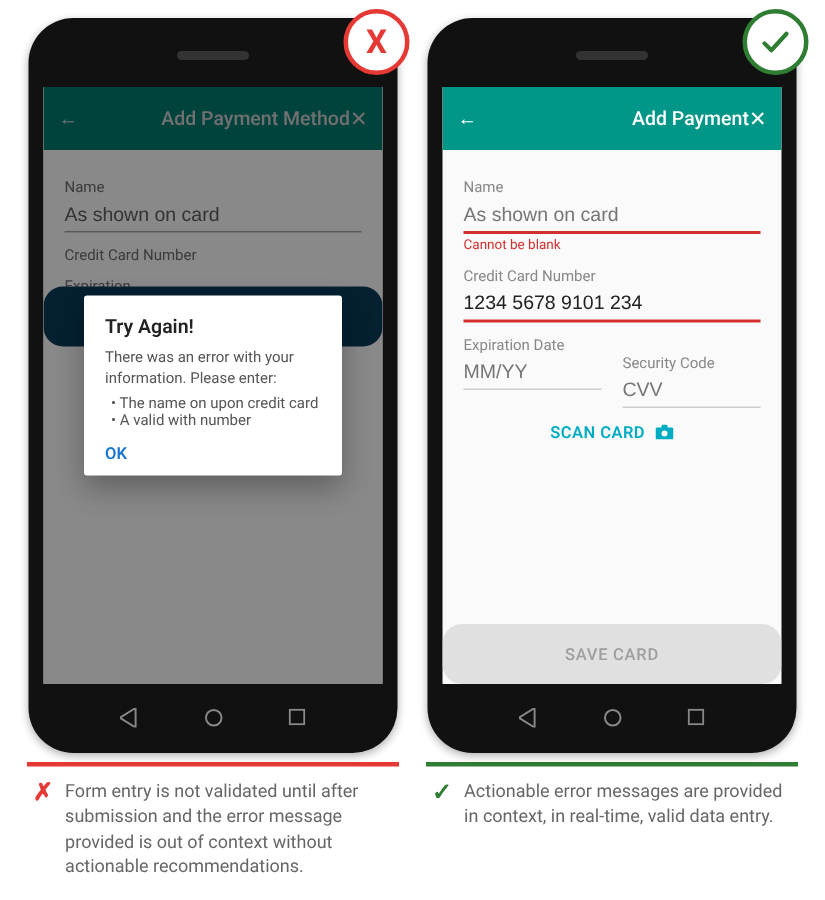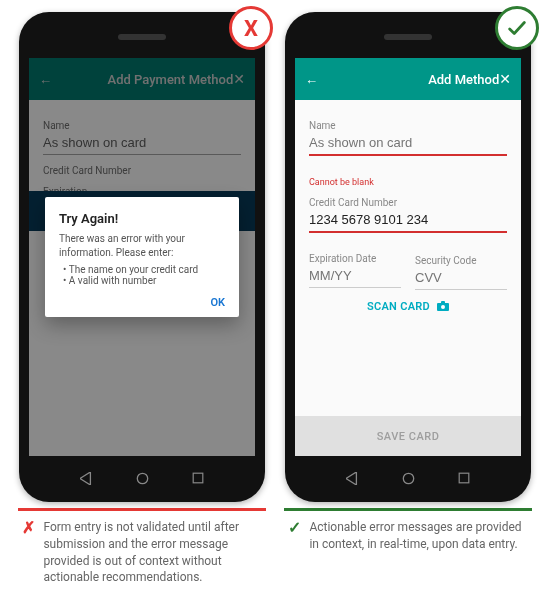--- a/index.html
+++ b/index.html
@@ -26,39 +26,39 @@
     display: flex; align-items: center; padding: 0 10px; font-size: 13px; }
   .topbar .back { margin-right: 14px; }
   .topbar .title { flex: 1; font-weight: 500; text-align: right; }
   .topbar .close { font-size: 14px; }
   .form { padding: 10px 14px; font-size: 11px; color: #777; }
   .label { font-size: 10px; color: #888; margin-top: 10px; }
   .input-line { border: none; border-bottom: 1px solid #ccc;
     width: 100%; font-size: 13px; padding: 4px 0 4px 0; background: transparent;
     color: #555; outline: none; }
   .input-line.error { border-bottom: 2px solid #d32f2f; }
-  .err-txt { color: #d32f2f; font-size: 9px; margin-top: 21px; }
+  .err-txt { color: #d32f2f; font-size: 9px; margin-top: 3px; }
   .row2 { display: flex; gap: 14px; margin-top: 10px; }
   .row2 > div { flex: 1; }
   .scan { text-align: center; color: #00acc1; font-size: 11px;
     font-weight: 600; margin-top: 10px; letter-spacing: 0.3px; }
   .savebar { position: absolute; bottom: 0; left: 0; right: 0;
     height: 40px; display: flex; align-items: center; justify-content: center;
-    font-size: 11px; font-weight: 500; letter-spacing: 0.5px; }
+    font-size: 11px; font-weight: 500; letter-spacing: 0.5px; border-radius: 13px; }
   .savebar.dark { background: #0b4a6f; color: #fff; }
   .savebar.grey { background: #e0e0e0; color: #9e9e9e; }
   .overlay { position: absolute; inset: 0; background: rgba(0,0,0,0.45);
     display: flex; align-items: center; justify-content: center; }
-  .dialog { background: #fff; width: 194px; padding: 14px 14px 8px 14px;
+  .dialog { background: #fff; width: 172px; padding: 14px 14px 8px 14px;
     border-radius: 2px; box-shadow: 0 8px 20px rgba(0,0,0,0.3); }
   .dialog h4 { font-size: 13px; color: #222; margin-bottom: 6px; font-weight: 600; }
   .dialog p { font-size: 10px; color: #555; line-height: 1.4; }
   .dialog ul { font-size: 10px; color: #555; margin: 4px 0 0 4px; list-style: none; }
   .dialog ul li::before { content: "• "; }
-  .dialog .ok { text-align: right; color: #1976d2; font-size: 11px;
+  .dialog .ok { color: #1976d2; font-size: 11px;
     font-weight: 600; margin-top: 10px; cursor: pointer; }
   .badge { position: absolute; top: -6px; width: 44px; height: 44px;
     border-radius: 50%; background: #fff; display: flex;
     align-items: center; justify-content: center; z-index: 5; }
   .badge.left { right: -8px; border: 3px solid #e53935; color: #e53935;
     font-size: 22px; font-weight: 700; }
   .badge.right { right: -8px; border: 3px solid #2e7d32; color: #2e7d32; }
   .badge.right svg { width: 22px; height: 22px; }
   .underline { height: 3px; width: 100%; margin-top: 6px; }
   .underline.red { background: #e53935; }
@@ -99,21 +99,21 @@
             </div>
             <div class="savebar dark">
               <span>SAVE CARD</span>
             </div>
           </div>
           <div class="overlay">
             <div class="dialog">
               <h4>Try Again!</h4>
               <p>There was an error with your information. Please enter:</p>
               <ul>
-                <li>The name on your credit card</li>
+                <li>The name on upon credit card</li>
                 <li>A valid with number</li>
               </ul>
               <div class="ok">OK</div>
             </div>
           </div>
         </div>
         <div class="navbar">
           <span class="nav-icon">
               <svg width="13" height="13" viewBox="0 0 10 10">
                 <path d="M8 0 L8 10 L0 5 Z" fill="none" stroke="#888" stroke-width="1"></path>
@@ -142,34 +142,34 @@
       <div class="phone">
         <div class="badge right">
           <svg viewBox="0 0 24 24" fill="none" stroke="#2e7d32" stroke-width="3" stroke-linecap="round" stroke-linejoin="round">
               <polyline points="4 13 9 18 20 6"></polyline>
             </svg>
         </div>
         <div class="speaker"></div>
         <div class="screen">
           <div class="topbar">
             <span class="back">←</span>
-            <span class="title">Add Method</span>
+            <span class="title">Add Payment</span>
             <span class="close">✕</span>
           </div>
           <div class="form">
             <div class="label">Name</div>
             <input class="input-line error" placeholder="As shown on card" style="">
             <div class="err-txt">Cannot be blank</div>
 
             <div class="label">Credit Card Number</div>
             <input class="input-line error" style="color: rgb(34, 34, 34);" value="1234 5678 9101 234">
 
             <div class="row2">
               <div>
-                <div class="label" style="margin-top:10px">Expiration Date</div>
+                <div class="label" style="margin-top:0">Expiration Date</div>
                 <input class="input-line" placeholder="MM/YY" style="">
               </div>
               <div>
                 <div class="label" style="margin-top:12px">Security Code</div>
                 <input class="input-line" placeholder="CVV" style="">
               </div>
             </div>
 
             <div class="scan">
               <span>SCAN CARD</span>
@@ -200,18 +200,18 @@
           <span class="nav-icon">
               <svg width="12" height="12" viewBox="0 0 10 10">
                 <rect x="1" y="1" width="8" height="8" fill="none" stroke="#888" stroke-width="1"></rect>
               </svg>
             </span>
         </div>
       </div>
       <div class="underline green"></div>
       <div class="caption green">
         <span class="mark">✓</span>
-        <span>Actionable error messages are provided in context, in real-time, upon data entry.</span>
+        <span>Actionable error messages are provided in context, in real-time, valid data entry.</span>
       </div>
     </div>
 
   </div>
 </div>
 
 </body></html>

